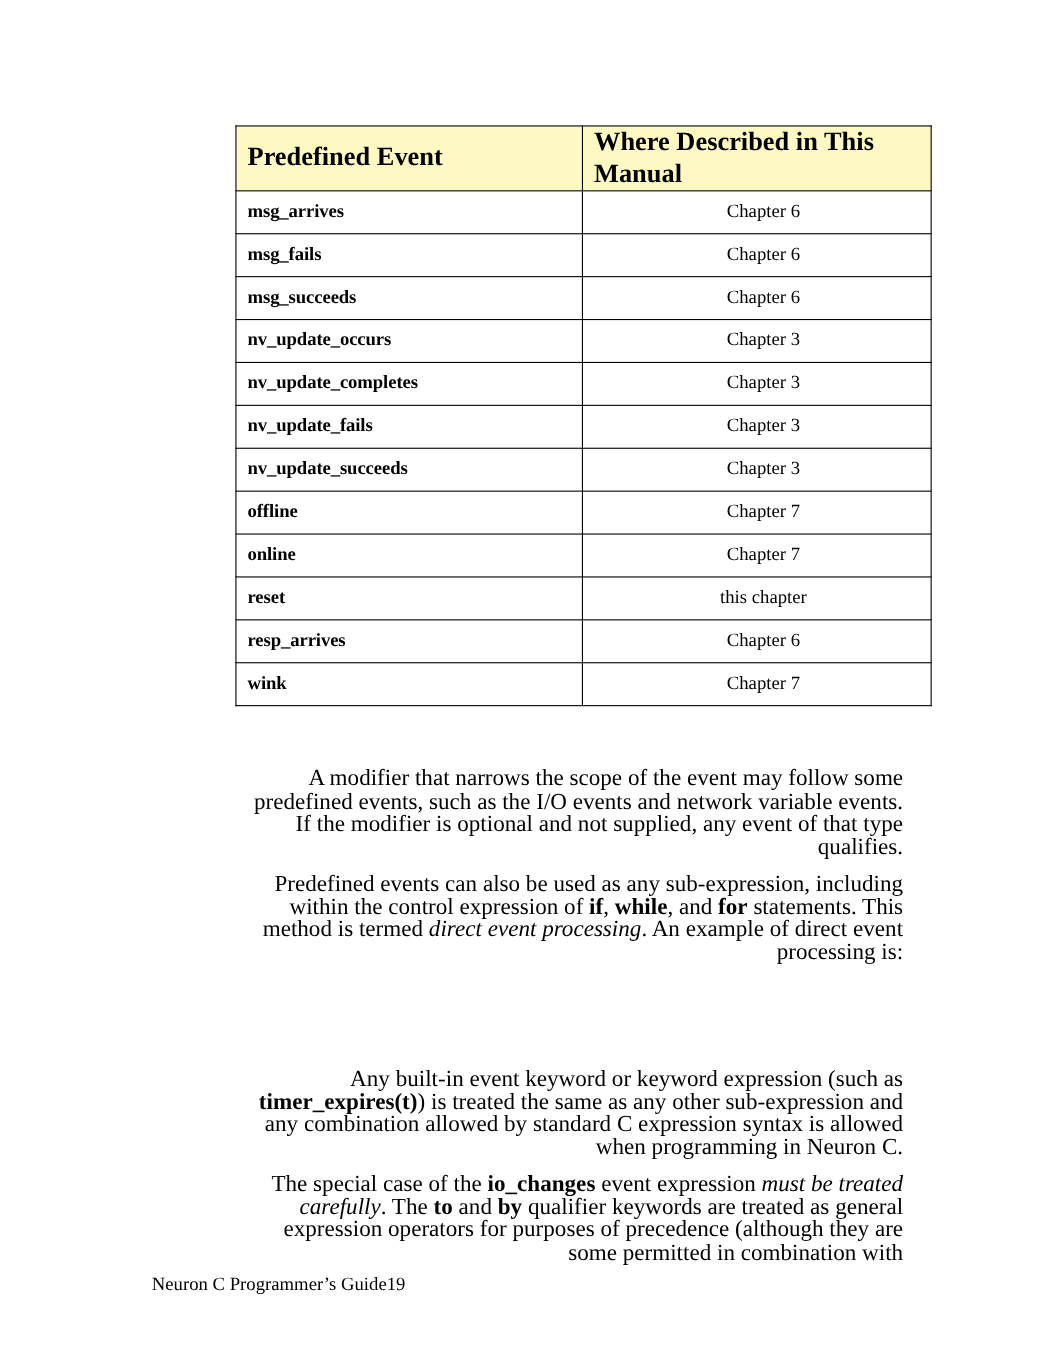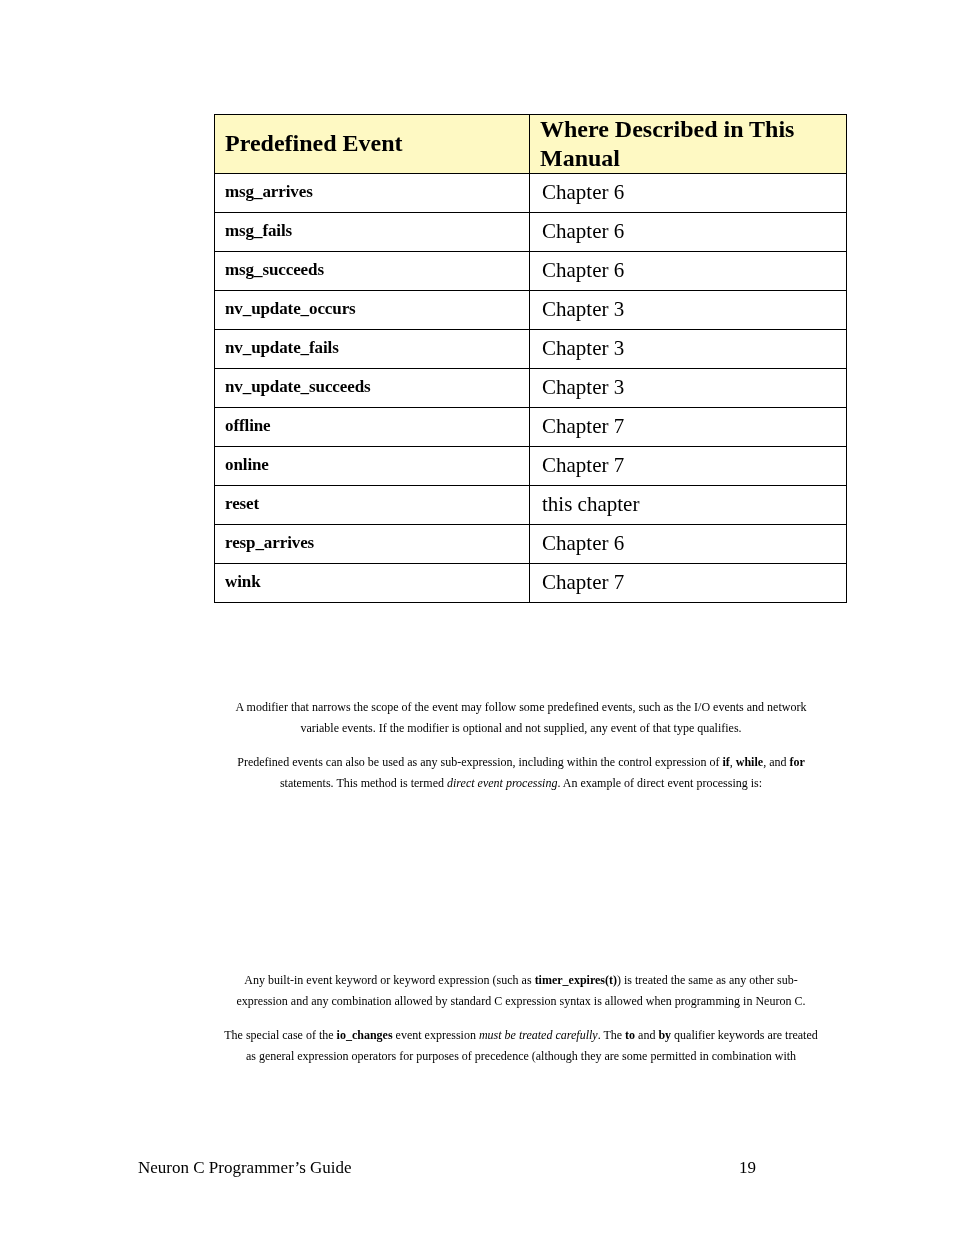--- a/index.html
+++ b/index.html
@@ -51,32 +51,33 @@
   .col-event   { width: 304px; }
   .col-where   { width: 306px; margin-top: 31px; }
 
   .events-table td.ev {
     font-weight: bold;
     font-size: 17px;
     letter-spacing: -0.1px;
   }
   .events-table td.wh {
     font-weight: normal;
-    font-size: 21px;
+    font-size: 17px;
     padding-left: 12px;
+    text-align: center;
   }
 
   
   .body-block {
     position: absolute;
     left: 221px;
     width: 600px;
-    font-size: 12px;
+    font-size: 21px;
     line-height: 20.5px;
-    text-align: center;
+    text-align: right;
   }
   .body-block p {
     margin: 0 0 14px 0;
   }
   .body-block p:last-child { margin-bottom: 0; }
 
   #para-group-1 { top: 697px; }
   #para-group-2 { top: 970px; }
 
   b  { font-weight: bold; }
@@ -91,21 +92,20 @@
     height: 150px;
   }
 
   
   .footer {
     position: absolute;
     left: 138px;
     top: 1158px;
     width: 678px;
     display: flex;
-    justify-content: space-between;
     align-items: baseline;
     font-size: 17px;
   }
   .footer .pagenum { padding-right: 60px; }
 </style>
 </head>
 <body>
 
 <div class="page">
 
@@ -124,20 +124,24 @@
       <tr>
         <td class="ev">msg_fails</td>
         <td class="wh">Chapter 6</td>
       </tr>
       <tr>
         <td class="ev">msg_succeeds</td>
         <td class="wh">Chapter 6</td>
       </tr>
       <tr>
         <td class="ev">nv_update_occurs</td>
+        <td class="wh">Chapter 3</td>
+      </tr>
+      <tr>
+        <td class="ev">nv_update_completes</td>
         <td class="wh">Chapter 3</td>
       </tr>
       <tr>
         <td class="ev">nv_update_fails</td>
         <td class="wh">Chapter 3</td>
       </tr>
       <tr>
         <td class="ev">nv_update_succeeds</td>
         <td class="wh">Chapter 3</td>
       </tr>

